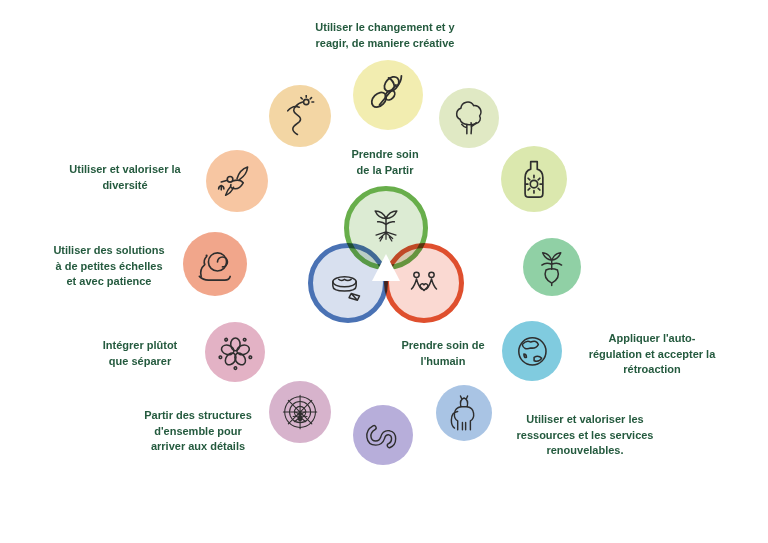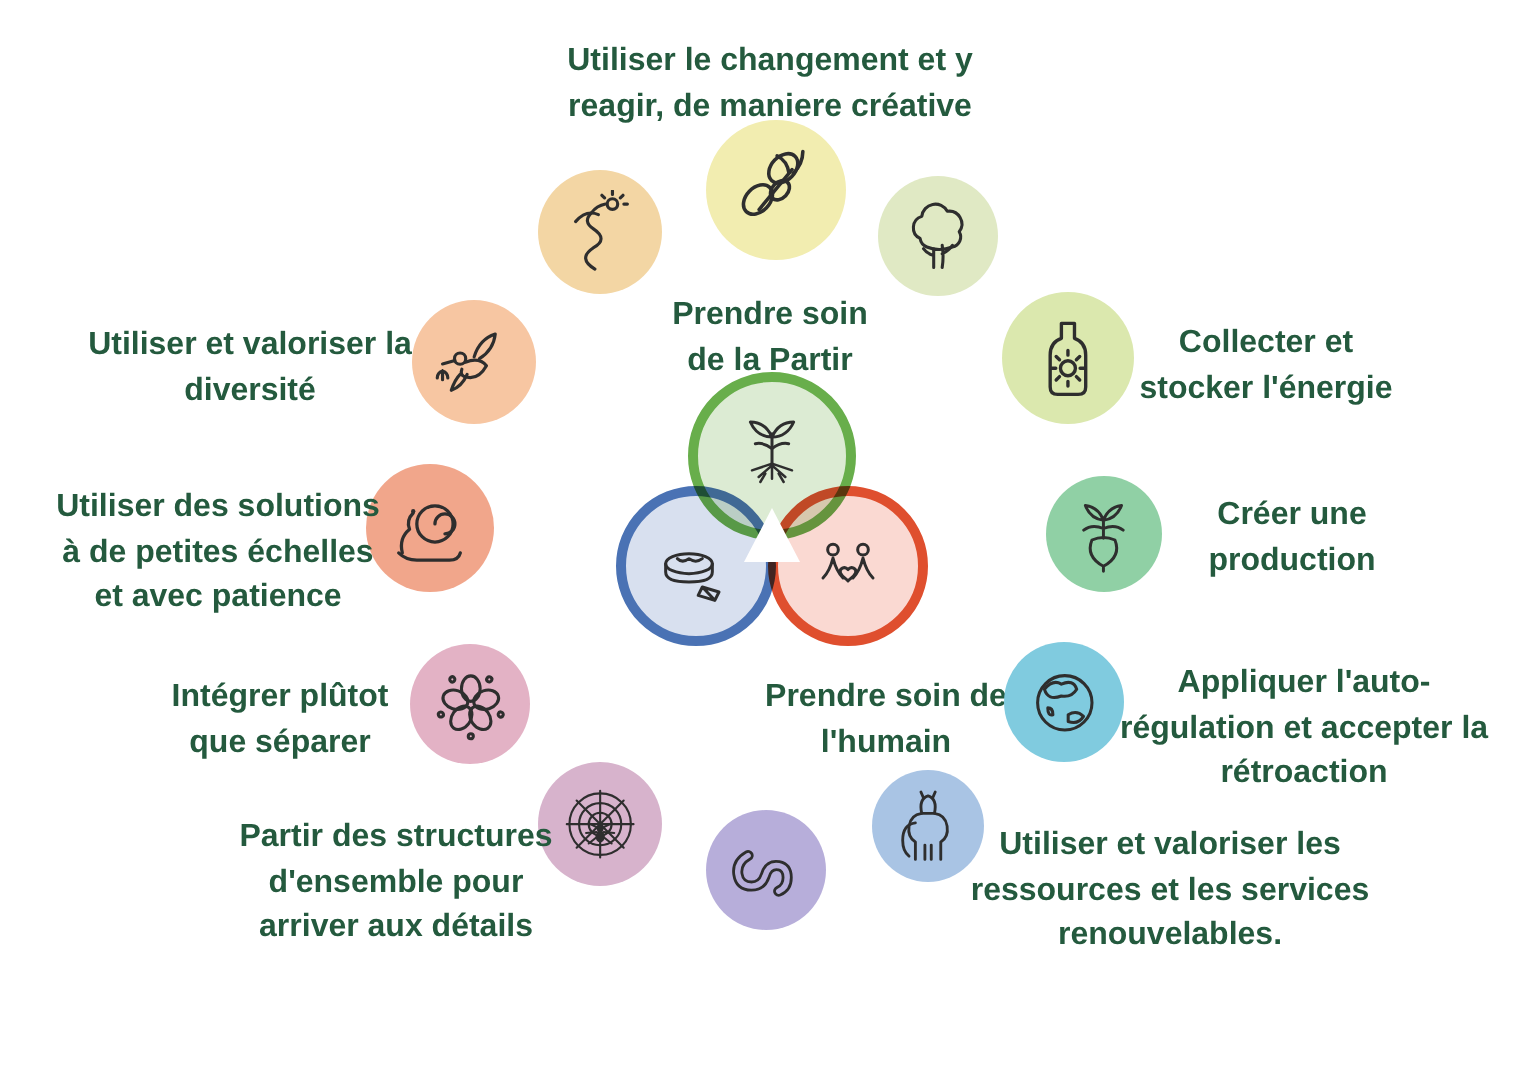--- a/index.html
+++ b/index.html
@@ -4,21 +4,21 @@
 <style>
   html,body{margin:0;padding:0;background:#ffffff;}
   .canvas{
     position:relative;width:768px;height:543px;overflow:hidden;
     font-family:"Liberation Sans",sans-serif;
     --icon-stroke:#2e2e2e;--label-color:#245a3e;
     background:#ffffff;
   }
   .lbl{
     position:absolute;transform:translateX(-50%);
-    text-align:center;font-weight:bold;font-size:16px;line-height:1.42;
+    text-align:center;font-weight:bold;font-size:11px;line-height:1.42;
     color:var(--label-color);white-space:pre-line;
   }
   .pcircle{
     position:absolute;border-radius:50%;
     display:flex;align-items:center;justify-content:center;
   }
   .pcircle svg{width:68%;height:68%;}
   .icon{stroke:var(--icon-stroke);fill:none;stroke-width:1.8;stroke-linecap:round;stroke-linejoin:round;}
   .icon .fill{fill:var(--icon-stroke);stroke:none;}
   .icon .thin{stroke-width:1.2;}
@@ -123,31 +123,27 @@
     </svg>
   </div>
 
   <div class="pcircle c-bottle" style="background-color: rgb(219, 232, 174);">
     <svg class="icon" viewBox="0 0 48 48">
       <path d="M20 5 h7 v8 q6 2 6 9 v17 q0 4 -4 4 h-11 q-4 0 -4 -4 v-17 q0 -7 6 -9 z"></path>
       <circle cx="23.5" cy="29" r="4"></circle>
       <path d="M23.5 22 v-2.5 M23.5 36 v2.5 M17 29 h-2.5 M30 29 h2.5 M19 24.5 l-1.8 -1.8 M28 24.5 l1.8 -1.8 M19 33.5 l-1.8 1.8 M28 33.5 l1.8 1.8"></path>
     </svg>
   </div>
-  <div class="lbl l-bottle">Collecter et
-stocker l'énergie</div>
 
   <div class="pcircle c-radish" style="background-color: rgb(144, 208, 165);">
     <svg class="icon" viewBox="0 0 48 48">
       <path d="M17 28 q-4 10 7 16 q11 -6 7 -16 q-7 -3 -14 0 z M24 44 v3"></path>
       <path d="M24 27 v-11 M24 16 q-3 -8 -11 -9 q3 8 11 9 M24 16 q3 -8 11 -9 q-3 8 -11 9 M24 21 q-7 -3 -12 1 M24 21 q7 -3 12 1"></path>
     </svg>
   </div>
-  <div class="lbl l-radish">Créer une
-production</div>
 
   <div class="pcircle c-globe" style="background-color: rgb(128, 203, 223);">
     <svg class="icon" viewBox="0 0 48 48">
       <circle cx="24" cy="24" r="16"></circle>
       <path d="M12 16 q5 -6 10 -3 q7 -3 9 3 q-3 5 -9 4 q-8 3 -10 -4 z"></path>
       <path d="M26 31 q5 -3 9 1 q-3 5 -9 3 z"></path>
       <path d="M14 27 q3 0 3 4 q-3 1 -3 -4 z"></path>
     </svg>
   </div>
   <div class="lbl l-globe">Appliquer l'auto-

